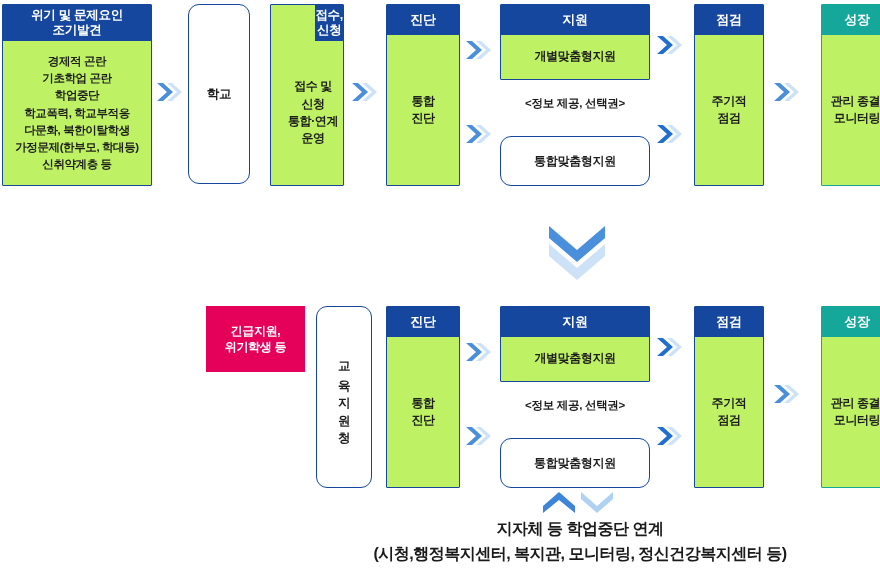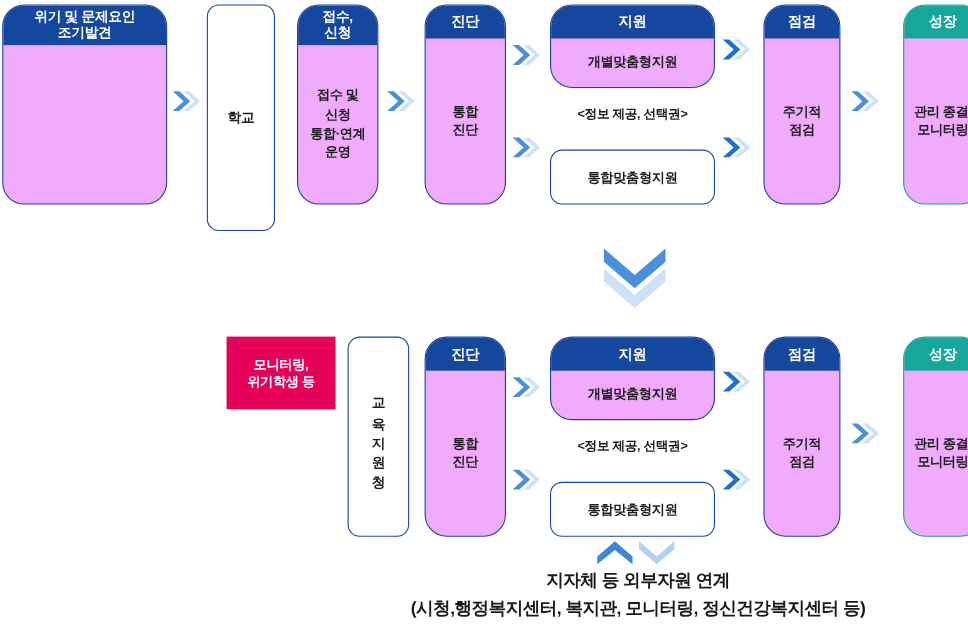--- a/index.html
+++ b/index.html
@@ -23,22 +23,22 @@
     height: 577px;
   }
   .node {
     position: absolute;
     box-sizing: border-box;
   }
 
   
   .card {
     border: 1.6px solid #16479E;
-    border-radius: 20px;
-    background: #f0abfc;
+    border-radius: 1px;
+    background: #bef264;
     overflow: hidden;
     display: flex;
     flex-direction: column;
   }
   .card > .card-head {
     background: #16479E;
     color: #ffffff;
     font-weight: bold;
     text-align: center;
     display: flex;
@@ -118,34 +118,43 @@
   }
 </style>
 </head>
 <body>
 
 <div class="stage">
 
   <div class="node card" style="left:2px; top:4px; width:150px; height:182px;">
     <div class="card-head" style="height:36px; font-size:12.5px; white-space:pre-line;">위기 및 문제요인
 조기발견</div>
+    <div class="card-body" style="font-size:11.5px; flex-direction:column; gap:0.5px;">
+      <span>경제적 곤란</span>
+      <span>기초학업 곤란</span>
+      <span>학업중단</span>
+      <span>학교폭력, 학교부적응</span>
+      <span>다문화, 북한이탈학생</span>
+      <span>가정문제(한부모, 학대등)</span>
+      <span>신취약계층 등</span>
+    </div>
   </div>
 
   <div class="arrow" style="left:155px; top:80px;">
     <svg width="28" height="24" viewBox="0 0 28 24" aria-hidden="true">
       <path d="M2 3 L12 12 L2 21 L8 21 L18 12 L8 3 Z" fill="#4A8FDC"></path>
       <path d="M12 3 L22 12 L12 21 L17 21 L27 12 L17 3 Z" fill="#CEE2F7"></path>
     </svg>
   </div>
 
-  <div class="node plainbox" style="left:188px; top:4px; width:62px; height:206px; font-size:12.5px;">
+  <div class="node plainbox" style="left:188px; top:4px; width:62px; height:180px; font-size:12.5px;">
     <span>학교</span>
   </div>
 
-  <div class="node card" style="left:270px; top:4px; width:74px; height:182px;">
+  <div class="node card" style="left:270px; top:4px; width:74px; height:182px;align-items:flex-end;">
     <div class="card-head" style="height:36px; font-size:12.5px; white-space:pre-line;">접수,
 신청</div>
     <div class="card-body" style="font-size:12px; white-space:pre-line;">접수 및
 신청
 통합·연계
 운영</div>
   </div>
 
   <div class="arrow" style="left:350px; top:80px;">
     <svg width="28" height="24" viewBox="0 0 28 24" aria-hidden="true">
@@ -214,21 +223,21 @@
 모니터링</div>
   </div>
 
   <div class="arrow" style="left:543px; top:222px;">
     <svg width="68" height="58" viewBox="0 0 68 58" aria-hidden="true">
       <path d="M6 4 L34 28 L62 4 L62 16 L34 40 L6 16 Z" fill="#4A8FDC"></path>
       <path d="M6 22 L34 46 L62 22 L62 34 L34 58 L6 34 Z" fill="#CEE2F7"></path>
     </svg>
   </div>
 
-  <div class="node tag" style="left:206px; top:306px; width:99px; height:66px; font-size:12px; white-space:pre-line;">모니터링,
+  <div class="node tag" style="left:206px; top:306px; width:99px; height:66px; font-size:12px; white-space:pre-line;">긴급지원,
 위기학생 등</div>
 
   <div class="node plainbox vertical" style="left:316px; top:306px; width:56px; height:182px; font-size:12.5px;">
     <span>교육지원청</span>
   </div>
 
   <div class="node card" style="left:386px; top:306px; width:74px; height:182px;">
     <div class="card-head" style="height:30px; font-size:13px;">진단</div>
     <div class="card-body" style="font-size:12px; white-space:pre-line;">통합
 진단</div>
@@ -291,16 +300,16 @@
   <div class="arrow" style="left:540px; top:489px;">
     <svg width="38" height="26" viewBox="0 0 38 26" aria-hidden="true">
       <path d="M3 17 L19 3 L35 17 L35 24 L19 11 L3 24 Z" fill="#3E84D8"></path>
     </svg>
   </div>
   <div class="arrow" style="left:578px; top:489px;">
     <svg width="38" height="26" viewBox="0 0 38 26" aria-hidden="true">
       <path d="M3 3 L19 17 L35 3 L35 10 L19 24 L3 10 Z" fill="#AFD1F2"></path>
     </svg>
   </div>
-  <div class="caption" style="left:280px; top:518px; width:600px; font-size:16px;">지자체 등 외부자원 연계</div>
+  <div class="caption" style="left:280px; top:518px; width:600px; font-size:16px;">지자체 등 학업중단 연계</div>
   <div class="caption" style="left:280px; top:543px; width:600px; font-size:16px;">(시청,행정복지센터, 복지관, 모니터링, 정신건강복지센터 등)</div>
 
 </div>
 
 </body></html>

